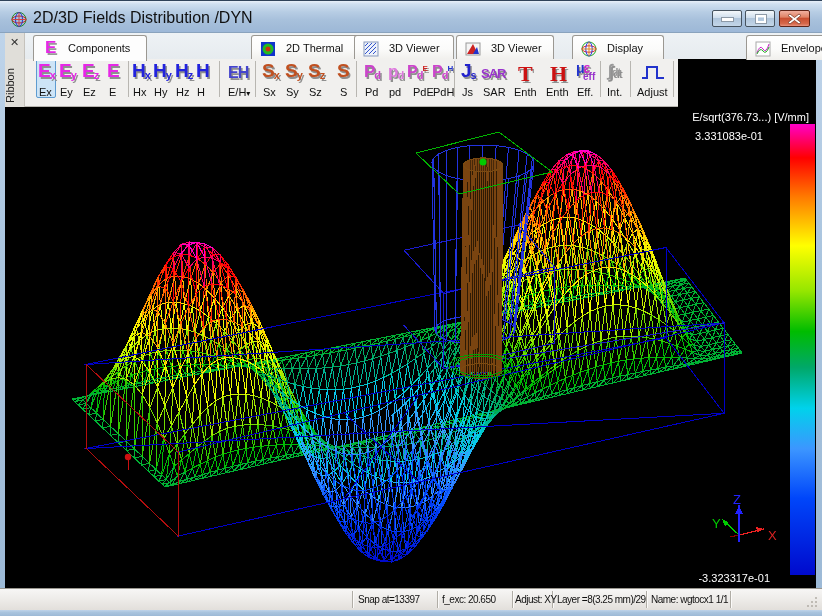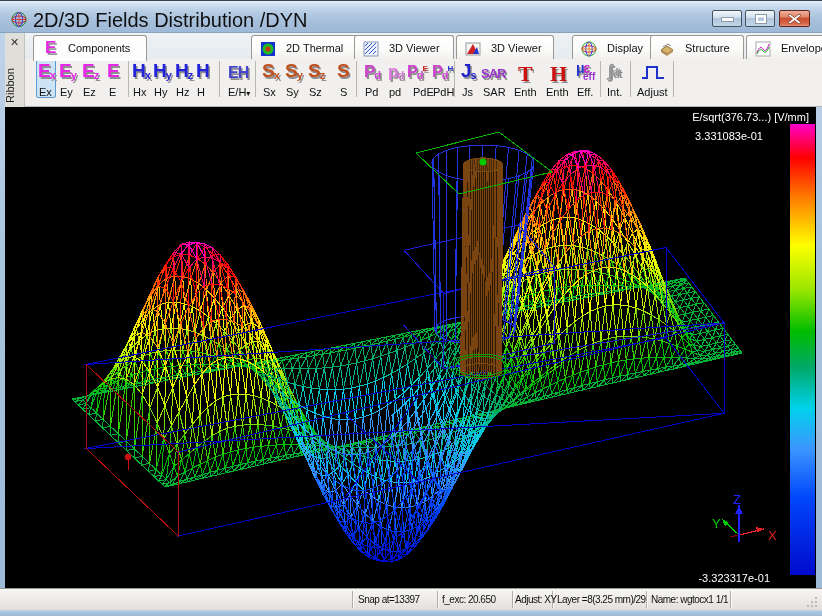--- a/index.html
+++ b/index.html
@@ -1,25 +1,25 @@
 <!DOCTYPE html>
 <html><head><meta charset="utf-8"><style>
 *{margin:0;padding:0;box-sizing:border-box}
 body{width:822px;height:616px;position:relative;font-family:"Liberation Sans",sans-serif;overflow:hidden;background:#000}
 .abs{position:absolute}
 .frame{background:linear-gradient(180deg,#bfd4ea 0%,#a9c4de 40%,#9cb9d6 100%)}
 .titlebar{left:0;top:0;width:822px;height:33px;background:linear-gradient(180deg,#e8f0f9 0%,#cfdff0 10%,#b7cde4 35%,#a8c1dc 60%,#a1bbd8 85%,#9db8d8 100%);border-top:1px solid #30435a;border-bottom:1px solid #8aa3bd}
-.titletxt{left:33px;top:9px;font-size:20px;color:#111}
+.titletxt{left:33px;top:9px;font-size:16px;color:#111}
 .wbtn{position:absolute;top:10px;height:17px;border:1px solid #46535f;border-radius:2px;background:linear-gradient(180deg,#f4f8fb 0%,#cfdeed 45%,#b0c6dc 50%,#c3d6e8 100%)}
 .wbtn.close{background:linear-gradient(180deg,#f0b0a0 0%,#e08468 40%,#c94f31 50%,#d6684a 85%,#e8927e 100%);border-color:#5e2418}
 .tabsarea{left:25px;top:33px;width:797px;height:26px;background:linear-gradient(180deg,#eef2f5 0%,#e6ebef 100%)}
 .ribbonside{left:5px;top:33px;width:20px;height:74px;background:#e0ded9;border-right:1px solid #c5c2bc}
 .tab{position:absolute;top:2px;height:25px;background:linear-gradient(180deg,#ffffff 0%,#fbfbfa 55%,#f0efec 100%);border:1px solid #9b9892;border-bottom:none;border-radius:3px 3px 0 0;font-size:11px;color:#111}
 .tab .lbl{position:absolute;top:6px;white-space:nowrap}
-.btnrow{left:25px;top:59px;width:797px;height:48px;background:#f1f0ee;border-bottom:1px solid #b7b5af}
+.btnrow{left:25px;top:59px;width:653px;height:48px;background:#f1f0ee;border-bottom:1px solid #b7b5af}
 .biglbl{position:absolute;font-weight:bold;font-size:19px;letter-spacing:-1px;white-space:nowrap}
 .biglbl .ss{font-size:11px;vertical-align:-2px;letter-spacing:-1px}
 .biglbl .sp{font-size:8px;vertical-align:6px;letter-spacing:0}
 .smalllbl{position:absolute;top:86px;font-size:11px;color:#111;white-space:nowrap}
 .vsep{position:absolute;top:61px;height:36px;width:1px;background:#b8b6b1}
 .plot{left:5px;top:107px;width:811px;height:481px;background:#000}
 .statusbar{left:0;top:588px;width:822px;height:22px;background:linear-gradient(180deg,#f7f6f5 0%,#eceae7 55%,#e2dfdb 100%);border-top:1px solid #9a978f}
 .seg{position:absolute;top:5px;font-size:10px;letter-spacing:-0.5px;color:#111;white-space:nowrap}
 .ssep{position:absolute;top:2px;height:17px;width:1px;background:#b0ada6;box-shadow:1px 0 0 #fbfaf9}
 .vtext{position:absolute;color:#fff;font-size:11px}
@@ -77,29 +77,20 @@
       <span class="lbl" style="left:34px">3D Viewer</span>
     </div>
     <div class="tab" style="left:547px;width:92px">
       <svg width="16" height="16" viewBox="0 0 16 16" style="position:absolute;left:8px;top:5px">
         <ellipse cx="8" cy="8" rx="7" ry="7" fill="none" stroke="#22aa22"></ellipse>
         <ellipse cx="8" cy="8" rx="7" ry="3.2" fill="none" stroke="#dd2222"></ellipse>
         <ellipse cx="8" cy="8" rx="3.2" ry="7" fill="none" stroke="#2233dd"></ellipse>
         <path d="M1 8h14M8 1v14" stroke="#dd8822" fill="none"></path>
       </svg>
       <span class="lbl" style="left:34px">Display</span>
-    </div>
-    <div class="tab" style="left:625px;width:94px">
-      <svg width="16" height="16" viewBox="0 0 16 16" style="position:absolute;left:8px;top:5px">
-        <path d="M2 9l6-4 6 4-6 4z" fill="#d8b36a" stroke="#8a6a30"></path>
-        <path d="M2 9v2l6 4v-2z" fill="#b0885a"></path>
-        <path d="M14 9v2l-6 4v-2z" fill="#c09a60"></path>
-        <path d="M4 6l5-3 3 2" stroke="#888" fill="none"></path>
-      </svg>
-      <span class="lbl" style="left:34px">Structure</span>
     </div>
     <div class="tab" style="left:721px;width:90px">
       <svg width="16" height="16" viewBox="0 0 16 16" style="position:absolute;left:8px;top:5px">
         <rect x="1" y="1" width="14" height="14" fill="#fff" stroke="#aaa"></rect>
         <path d="M2 12q3-9 6-4t6-5" stroke="#cc22cc" fill="none"></path>
         <path d="M2 13q3-7 6-3t6-4" stroke="#22aa22" fill="none"></path>
       </svg>
       <span class="lbl" style="left:34px">Envelope</span>
     </div>
   </div>

